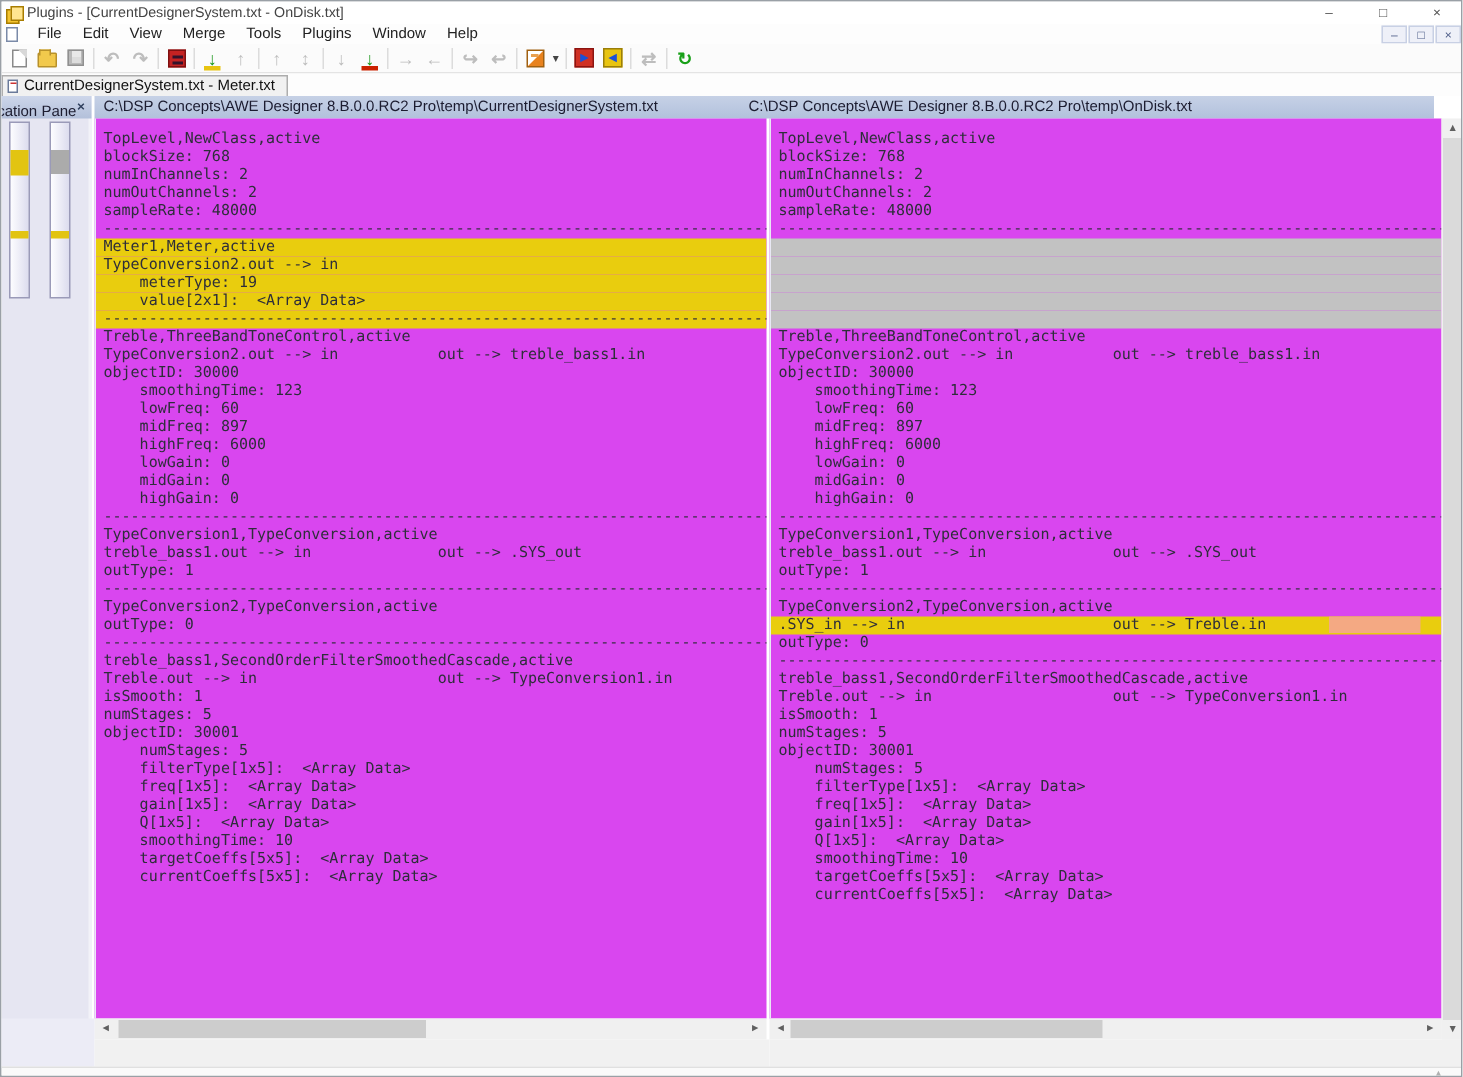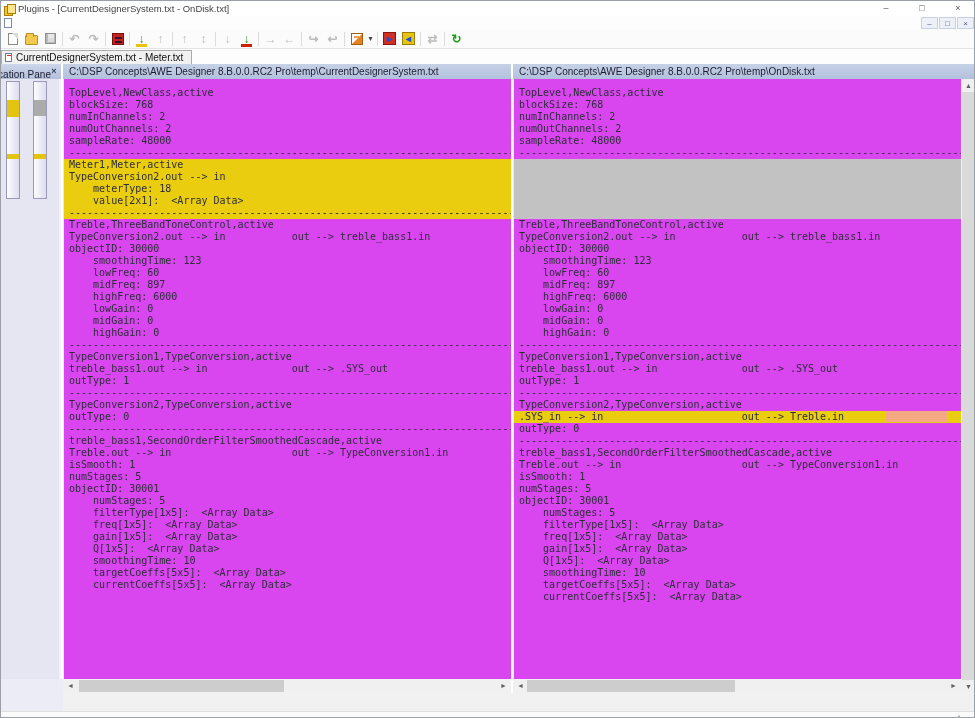--- a/index.html
+++ b/index.html
@@ -58,21 +58,21 @@
   .tab-doc-icon { width:7px; height:9px; background:#fff; border:1px solid #6a7a9a; margin-right:4px; position:relative; }
   .tab-doc-icon:before { content:""; position:absolute; left:1px; top:1px; width:4px; height:1px; background:#c33; }
   .tab-label { font-size:10px; color:#111; white-space:nowrap; }
 
   
   .main { position:absolute; left:0; top:63px; width:975px; height:647px; background:#fff; }
 
   .pane-header { position:absolute; top:0; height:15px; background:linear-gradient(#c6d1e6,#b2c1dc);
                  font-size:10px; color:#1c1c30; line-height:15px; padding-left:6px; white-space:nowrap; overflow:hidden; }
   .hdr-left  { left:62px;  width:448px; }
-  .hdr-right { left:512px; width:463px; }
+  .hdr-right { left:492px; width:463px; }
 
   
   .loc-pane { position:absolute; left:0; top:0; width:60px; height:647px; background:#e6e6f2; border-right:2px solid #f2f2f8; }
   .loc-header { position:absolute; left:0; top:0; width:60px; height:15px; background:linear-gradient(#cdd6ea,#b3c0da);
                 overflow:hidden; }
   .loc-title { font-size:10px; color:#1c1c30; line-height:15px; white-space:nowrap; margin-left:-14px; display:inline-block; }
   .loc-close { position:absolute; right:2px; top:0; width:10px; height:15px; line-height:15px; font-size:9px; color:#30405e; text-align:center; font-weight:bold; }
   .loc-body { position:absolute; left:0; top:15px; width:58px; height:632px; }
   .loc-bar { position:absolute; top:2px; width:14px; height:118px; border:1px solid #9a9ab8;
              background:linear-gradient(to right,#fdfdff,#dcdcee); }
@@ -129,20 +129,21 @@
     <span class="title-text">Plugins - [CurrentDesignerSystem.txt - OnDisk.txt]</span>
     <span class="caption-btns">
         <span class="caption-btn">–</span>
         <span class="caption-btn">□</span>
         <span class="caption-btn">×</span>
       </span>
   </div>
 
   <div class="menubar">
     <span class="mdi-doc-icon"></span>
+    <span id="menu-items"><span class="menu-item">File</span><span class="menu-item">Edit</span><span class="menu-item">View</span><span class="menu-item">Merge</span><span class="menu-item">Tools</span><span class="menu-item">Plugins</span><span class="menu-item">Window</span><span class="menu-item">Help</span></span>
     <span class="mdi-btns">
         <span class="mdi-btn">–</span>
         <span class="mdi-btn">□</span>
         <span class="mdi-btn">×</span>
       </span>
   </div>
 
   <div class="toolbar" id="toolbar">
       <div class="tb-btn">
         <span class="ic ic-page"></span>
@@ -224,21 +225,21 @@
 
     <div class="pane-content pc-left" id="pane-left">
         <div class="ln">TopLevel,NewClass,active</div>
         <div class="ln">blockSize: 768</div>
         <div class="ln">numInChannels: 2</div>
         <div class="ln">numOutChannels: 2</div>
         <div class="ln">sampleRate: 48000</div>
         <div class="ln">--------------------------------------------------------------------------</div>
         <div class="ln y">Meter1,Meter,active</div>
         <div class="ln y">TypeConversion2.out --&gt; in</div>
-        <div class="ln y">    meterType: 18</div>
+        <div class="ln y">    meterType: 19</div>
         <div class="ln y">    value[2x1]:  &lt;Array Data&gt;</div>
         <div class="ln y">--------------------------------------------------------------------------</div>
         <div class="ln">Treble,ThreeBandToneControl,active</div>
         <div class="ln">TypeConversion2.out --&gt; in           out --&gt; treble_bass1.in</div>
         <div class="ln">objectID: 30000</div>
         <div class="ln">    smoothingTime: 123</div>
         <div class="ln">    lowFreq: 60</div>
         <div class="ln">    midFreq: 897</div>
         <div class="ln">    highFreq: 6000</div>
         <div class="ln">    lowGain: 0</div>

